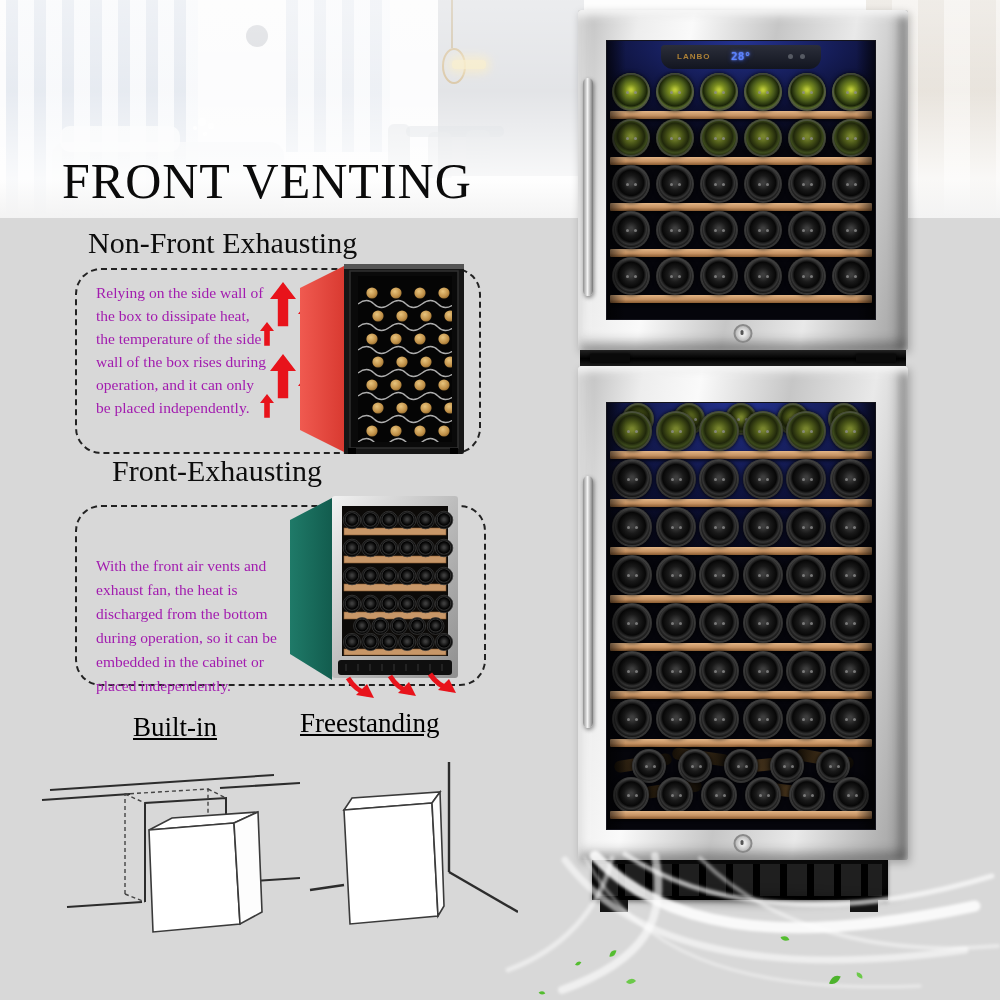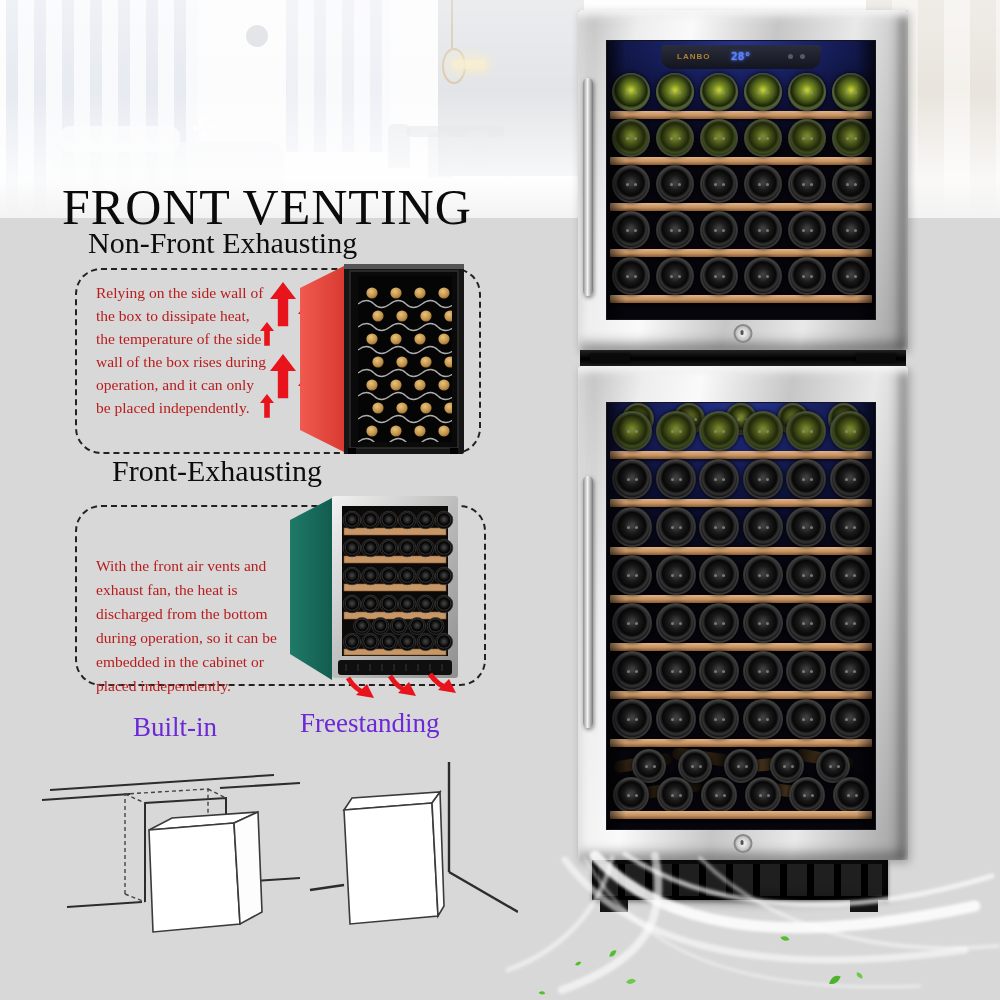--- a/index.html
+++ b/index.html
@@ -31,31 +31,31 @@
   .sofa-back{position:absolute;left:60px;top:126px;width:120px;height:26px;background:#f8f9fa;
       border-radius:10px;opacity:.85;}
   .flowers{position:absolute;left:198px;top:118px;width:8px;height:8px;border-radius:50%;background:#fff;
       box-shadow:9px 4px 0 -1px #fff, -7px 6px 0 -2px #fff, 3px 12px 0 -2px #fff;opacity:.9;}
   .cabinets{position:absolute;left:866px;top:0;width:134px;height:218px;
       background:repeating-linear-gradient(90deg,rgba(197,184,164,.5) 0 26px, rgba(226,217,203,.45) 26px 52px);}
   .photo-fade{position:absolute;inset:0;background:linear-gradient(180deg,
       rgba(255,255,255,.5) 0%, rgba(255,255,255,.28) 42%, rgba(255,255,255,.82) 82%, #f3f3f3 100%);}
 
   
-  .page-title{position:absolute;left:62px;top:152px;font-size:50px;letter-spacing:1px;color:#0b0b0b;margin-top:26px;}
+  .page-title{position:absolute;left:62px;top:152px;font-size:50px;letter-spacing:1px;color:#0b0b0b;}
   .h2{position:absolute;font-size:30px;color:#0d0d0d;}
   .h2.nf{left:88px;top:226px;}
   .h2.fe{left:112px;top:454px;}
   .dash-box{position:absolute;border:2px dashed #222;border-radius:26px;}
   .dash-box.b1{left:75px;top:268px;width:402px;height:182px;}
   .dash-box.b2{left:75px;top:505px;width:407px;height:177px;}
-  .body-text{position:absolute;font-size:15.5px;line-height:23px;color:#b91c1c;}
+  .body-text{position:absolute;font-size:15.5px;line-height:23px;color:#a21caf;}
   .body-text.t1{left:96px;top:281px;width:172px;}
   .body-text.t2{left:96px;top:518px;width:190px;line-height:24px;margin-top:36px;}
-  .place-label{position:absolute;font-size:27px;color:#6d28d9;}
+  .place-label{position:absolute;font-size:27px;color:#000000;text-decoration:underline;}
   .place-label.bi{left:133px;top:712px;}
   .place-label.fs{left:300px;top:708px;}
 
   
   .fridge{position:absolute;left:578px;top:8px;width:330px;height:910px;}
   .door{position:absolute;left:0;width:330px;border-radius:3px;
     background:linear-gradient(100deg,#b9b9b9 0%,#ededed 16%,#fafafa 30%,#c6c6c6 52%,#e9e9e9 72%,#9d9d9d 100%);
     box-shadow:inset 0 6px 8px rgba(255,255,255,.85), inset 0 -8px 12px rgba(0,0,0,.30),
                inset 8px 0 10px rgba(255,255,255,.55), inset -9px 0 12px rgba(0,0,0,.32),
                2px 3px 8px rgba(0,0,0,.25);}

